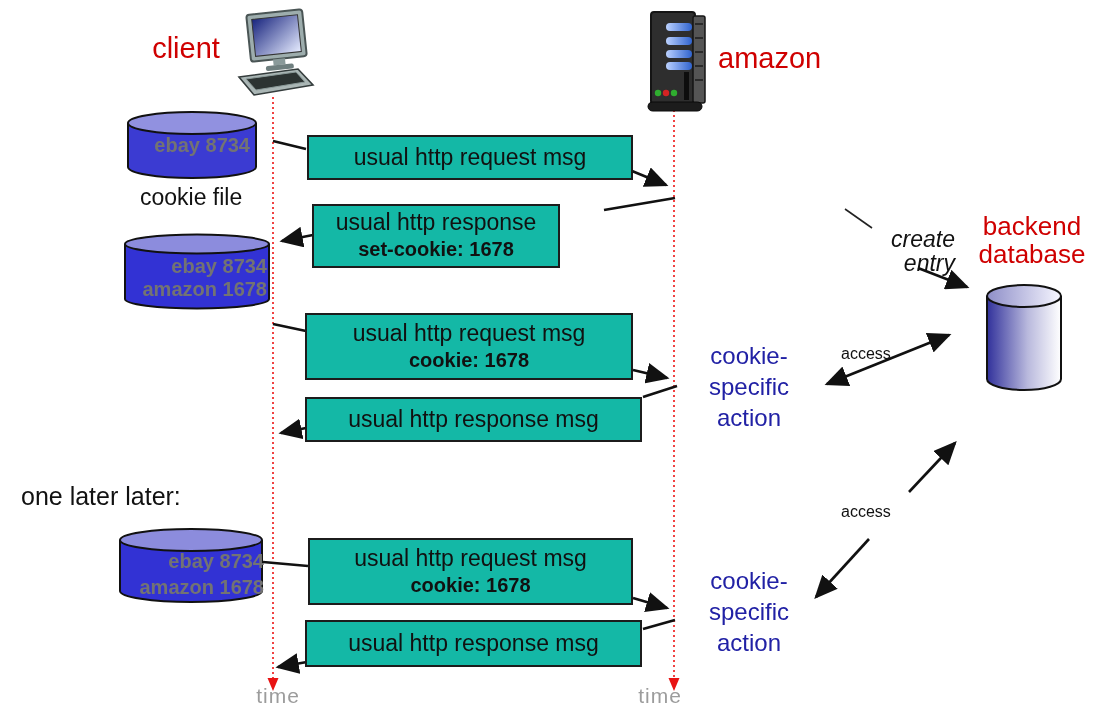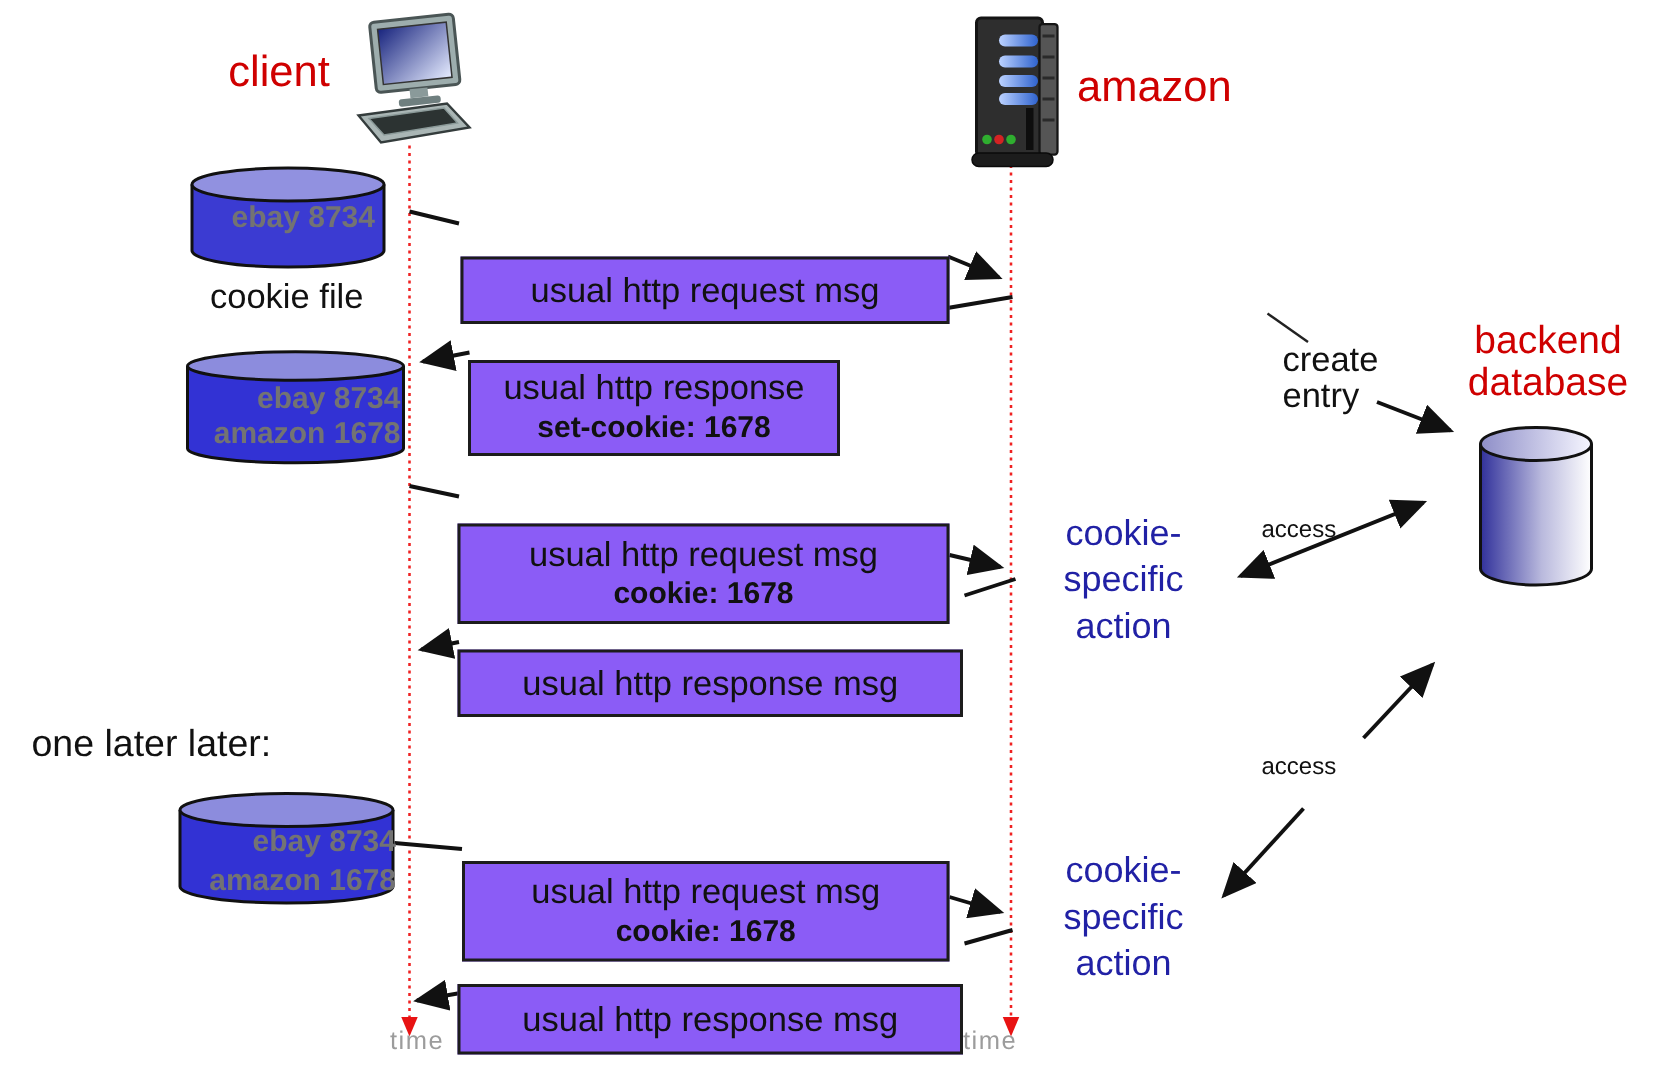--- a/index.html
+++ b/index.html
@@ -5,32 +5,32 @@
   html,body{margin:0;padding:0;background:#fff;}
   .stage{
     position:relative;width:1104px;height:725px;overflow:hidden;background:#fff;
     font-family:"Liberation Sans",sans-serif;
   }
   .layer{position:absolute;left:0;top:0;z-index:1;}
   .txt{position:absolute;z-index:2;}
   .ml{white-space:pre-line;}
   .red-label{color:#cf0000;font-size:29px;text-align:center;}
   .blue-note{color:#2121a5;font-size:24px;line-height:31px;text-align:center;}
-  .black-note{color:#111;font-size:23px;line-height:24px;text-align:left;}
+  .black-note{color:#111;font-size:23px;line-height:24px;text-align:right;font-style:italic;}
   .access-label{color:#111;font-size:16px;}
   .msgbox{
-    position:absolute;z-index:2;background:#8b5cf6;border:2.5px solid #1c1c1c;
+    position:absolute;z-index:2;background:#14b8a6;border:2.5px solid #1c1c1c;
     display:flex;flex-direction:column;align-items:center;justify-content:center;
-    color:#111;box-sizing:border-box;margin-top:36px;
+    color:#111;box-sizing:border-box;
   }
   .msgbox .l1{font-size:23px;line-height:27px;}
   .msgbox .l2{font-size:20px;line-height:27px;font-weight:700;}
   .cyl-label{color:#737373;font-weight:700;font-size:20px;line-height:23px;text-align:right;}
   .caption{color:#111;font-size:23px;}
-  .time-label{color:#9c9c9c;font-size:17px;text-align:center;letter-spacing:1px;}
+  .time-label{color:#9c9c9c;font-size:21px;text-align:center;letter-spacing:1px;}
   .backend-label{color:#cf0000;font-size:26px;line-height:28px;text-align:center;}
   .week-label{color:#111;font-size:25px;}
   .ar{stroke:#111;stroke-width:2.6;fill:none;}
   .thin{stroke:#222;stroke-width:1.6;fill:none;}
   .tl{stroke:#ef2222;stroke-width:1.7;stroke-dasharray:2 3;fill:none;}
 </style>
 </head>
 <body>
 
 <div class="stage">

